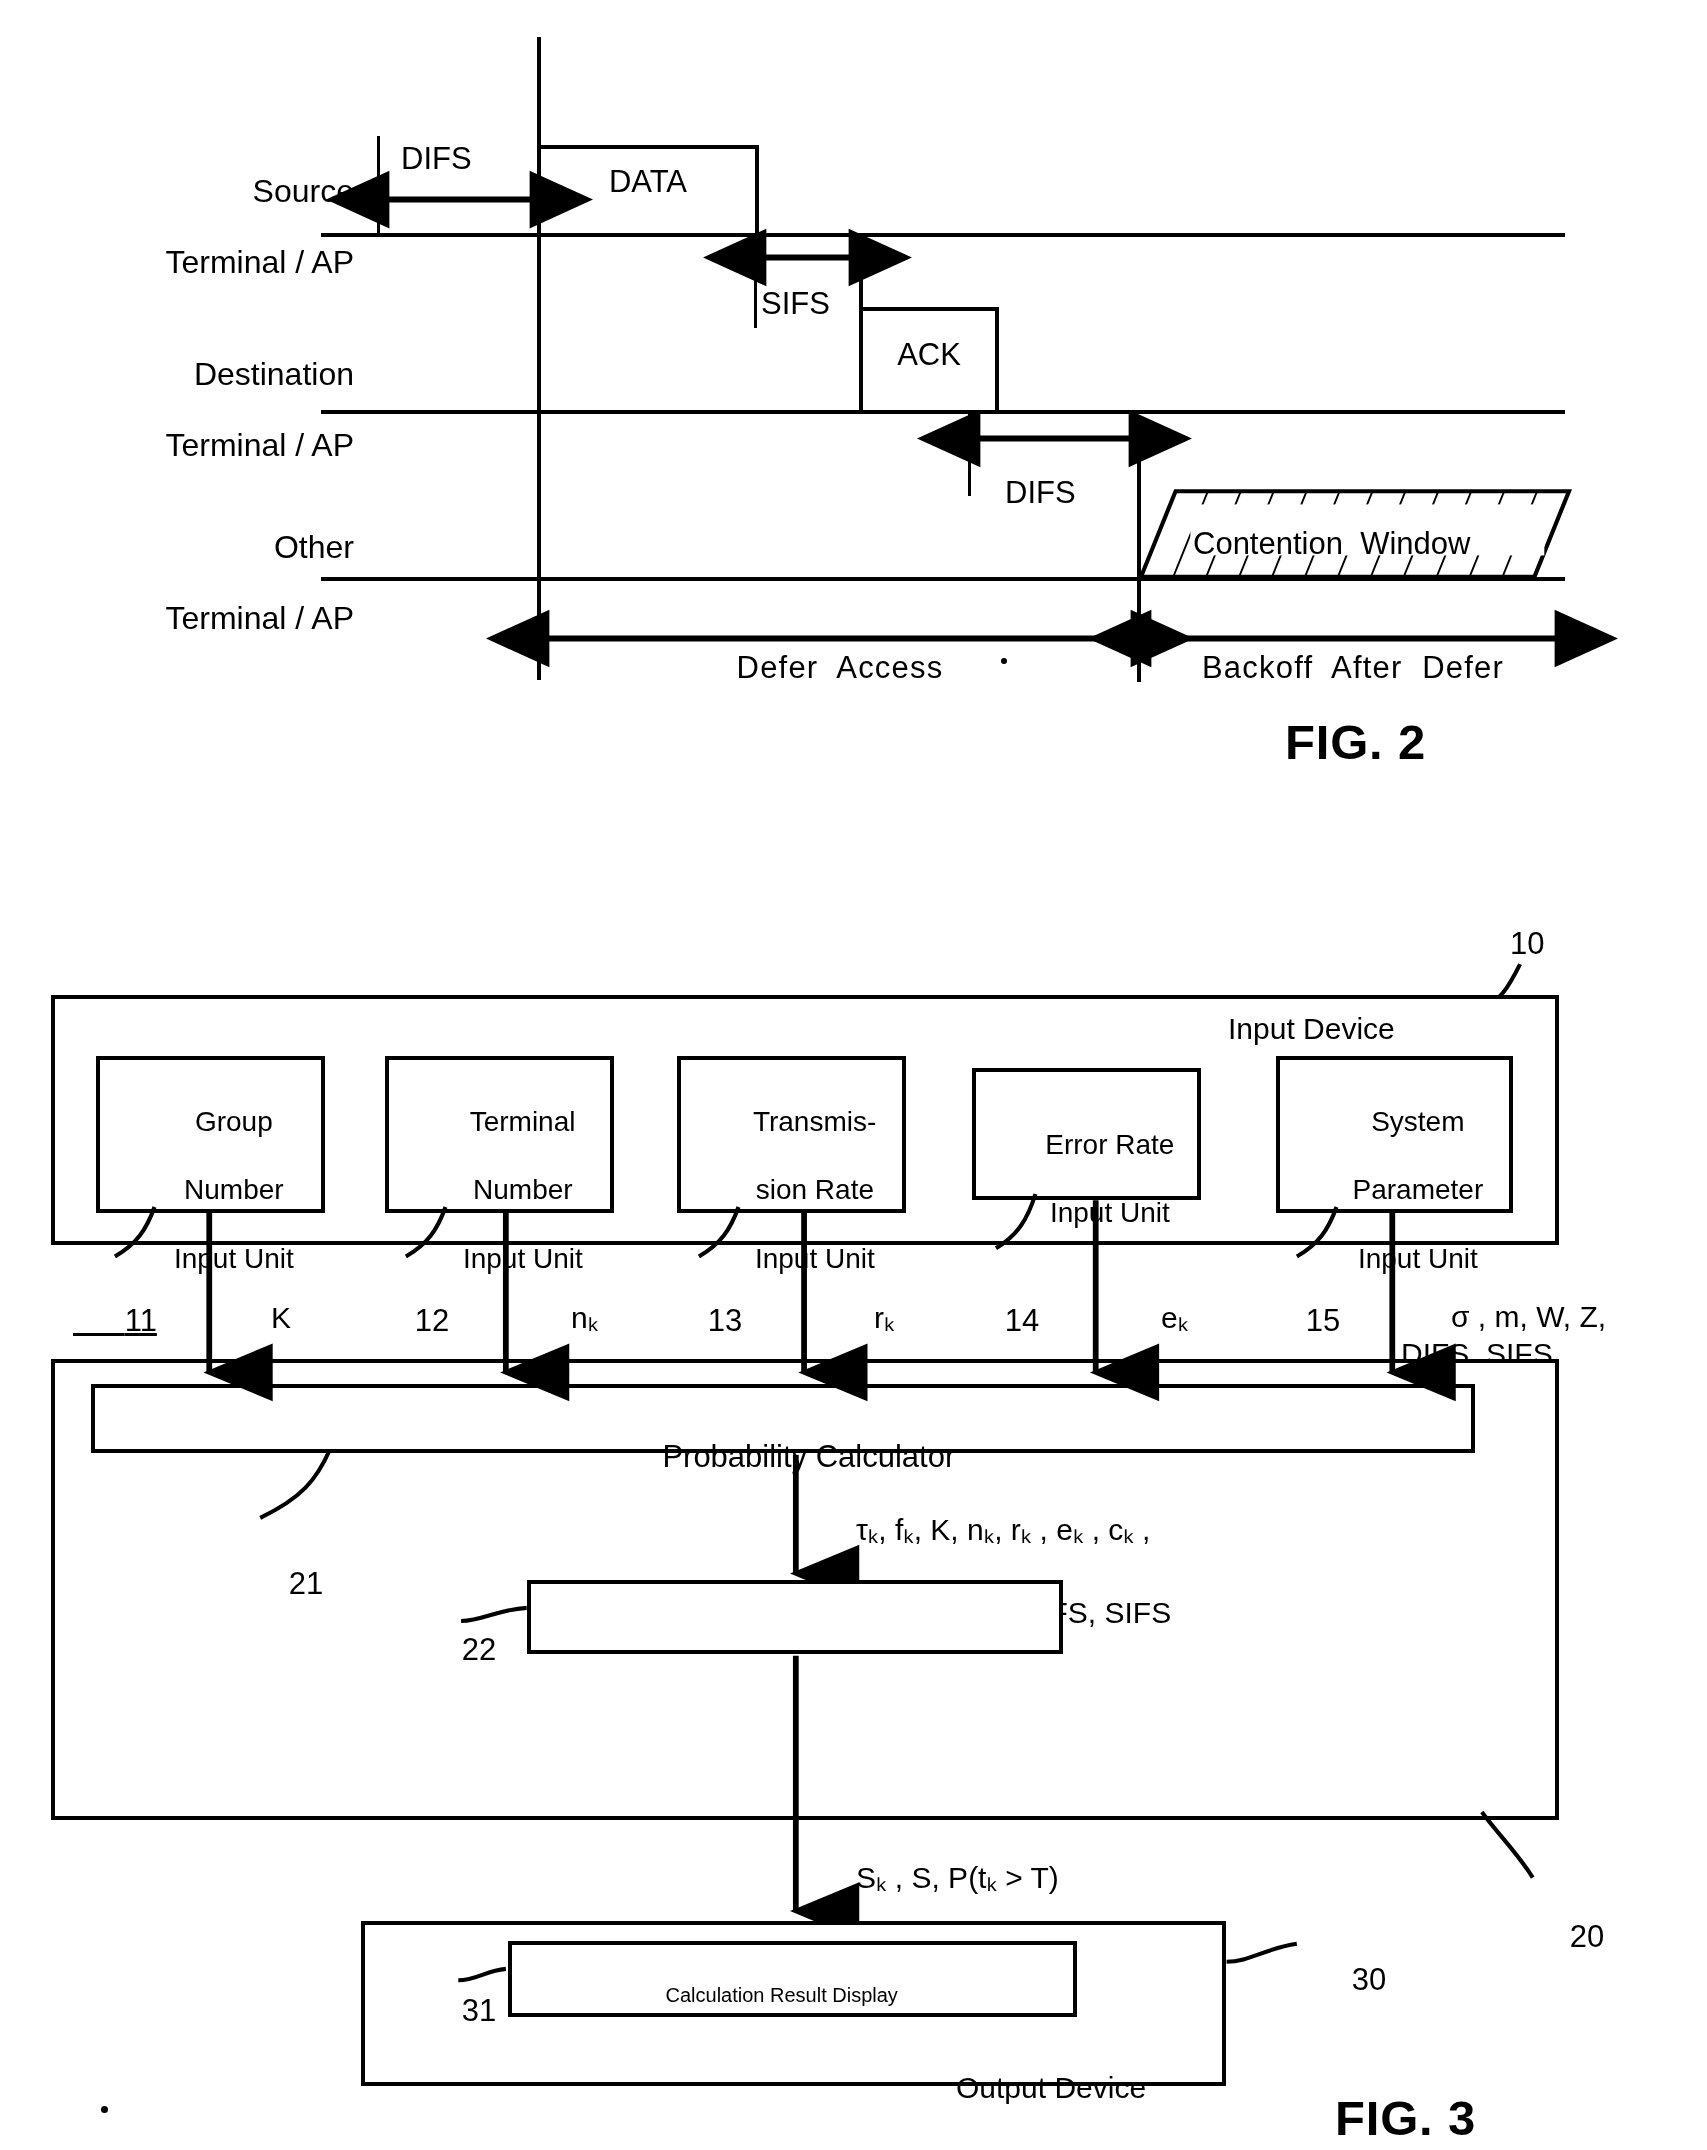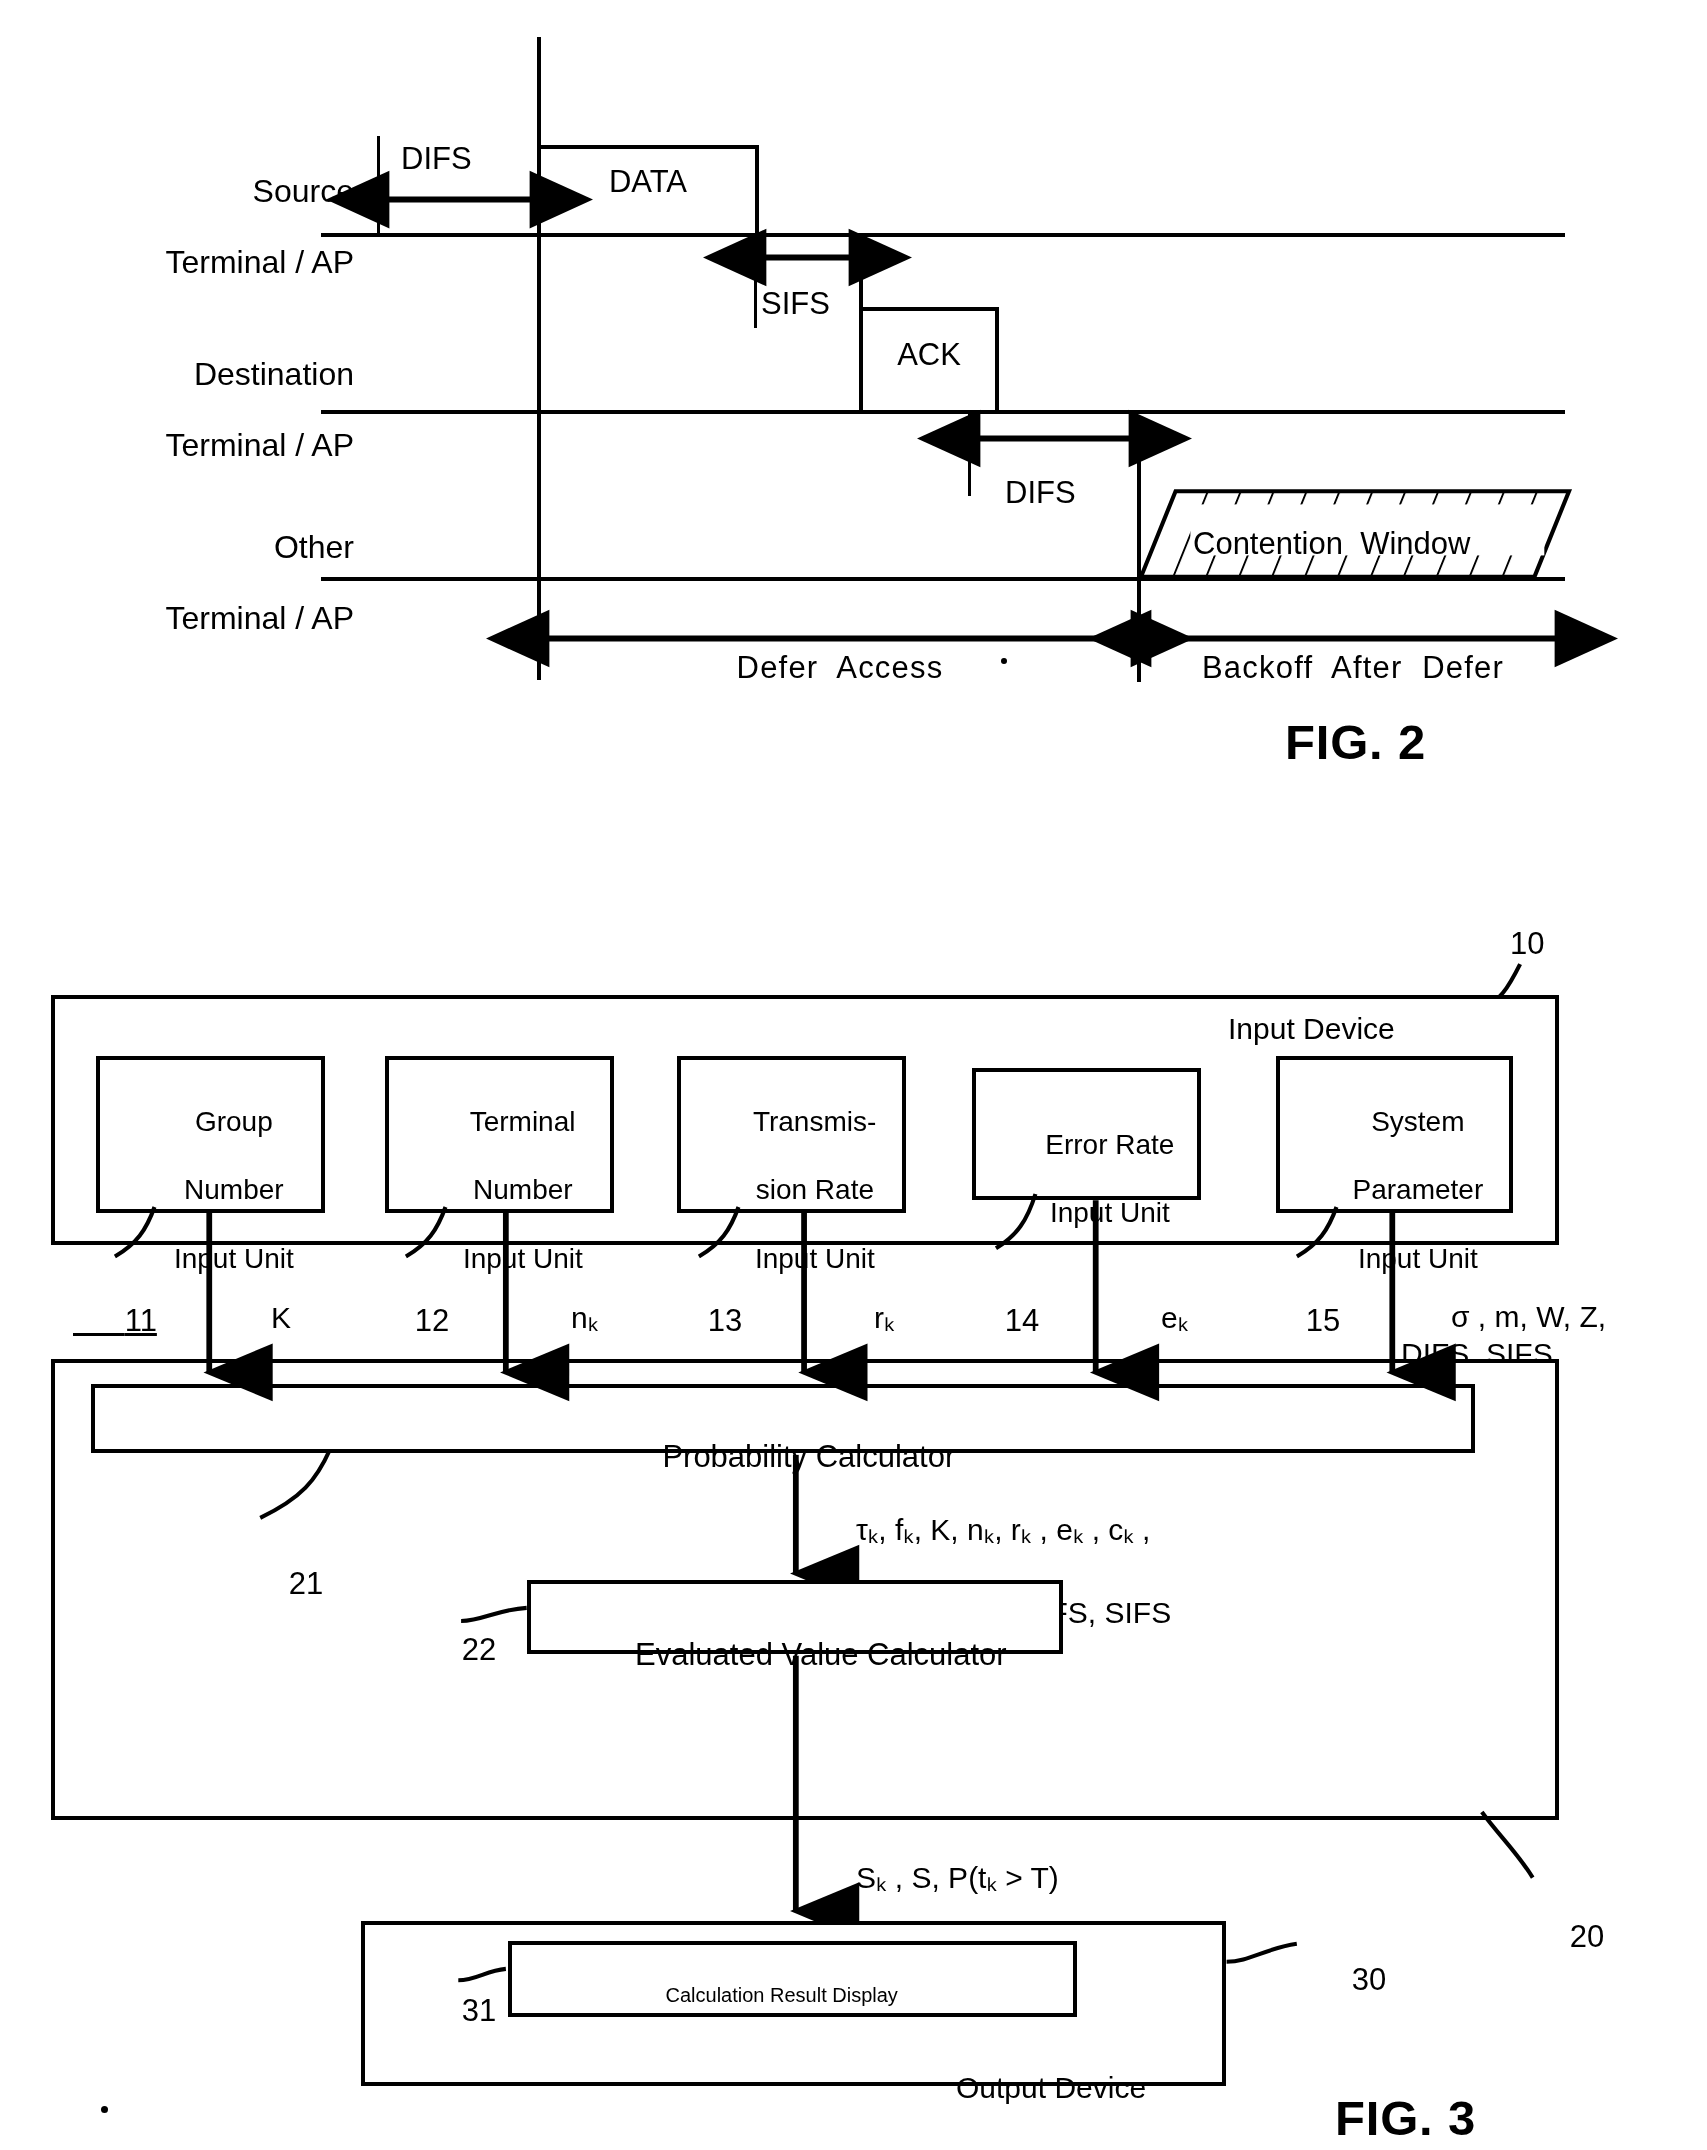--- a/index.html
+++ b/index.html
@@ -289,22 +289,20 @@
     <div class="txt sym" style="left:806px; top:595px; line-height:1.38;">
       <span>τₖ, fₖ, K, nₖ, rₖ , eₖ , cₖ ,</span><br>
       <span>σ , m, W, Z, DIFS, SIFS</span>
     </div>
 
     <svg style="left:0; top:0; width:1707px; height:742px;" viewBox="0 0 2072 900" width="1707" height="742">
       <line x1="966" y1="706" x2="966" y2="850" stroke="#000" stroke-width="7" marker-end="url(#ah-d)"></line>
     </svg>
 
     <div class="boxl" style="left:527px; top:707px; width:536px; height:74px;"></div>
-    <div class="txt unit-text ctr" style="left:527px; top:725px; width:536px; font-size:31px;">
-      <span>Evaluated Value Calculator</span></div>
 
     <div class="txt ref-num" style="left:410px; top:725px;">
       <span>22</span></div>
     <svg style="left:461px; top:725px; width:74px; height:41px;" viewBox="0 0 90 50" width="74" height="41">
       <path d="M0,28 C26,28 44,14 80,12" stroke="#000" stroke-width="5" fill="none"></path>
     </svg>
 
     <svg style="left:0; top:0; width:1707px; height:1071px;" viewBox="0 0 2072 1300" width="1707" height="1071">
       <line x1="966" y1="950" x2="966" y2="1260" stroke="#000" stroke-width="7" marker-end="url(#ah-d)"></line>
     </svg>

